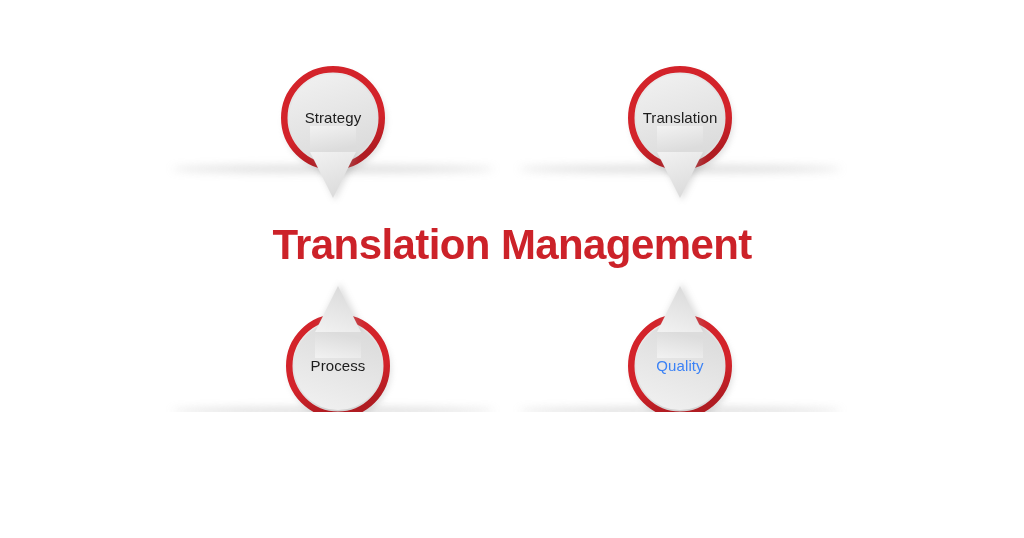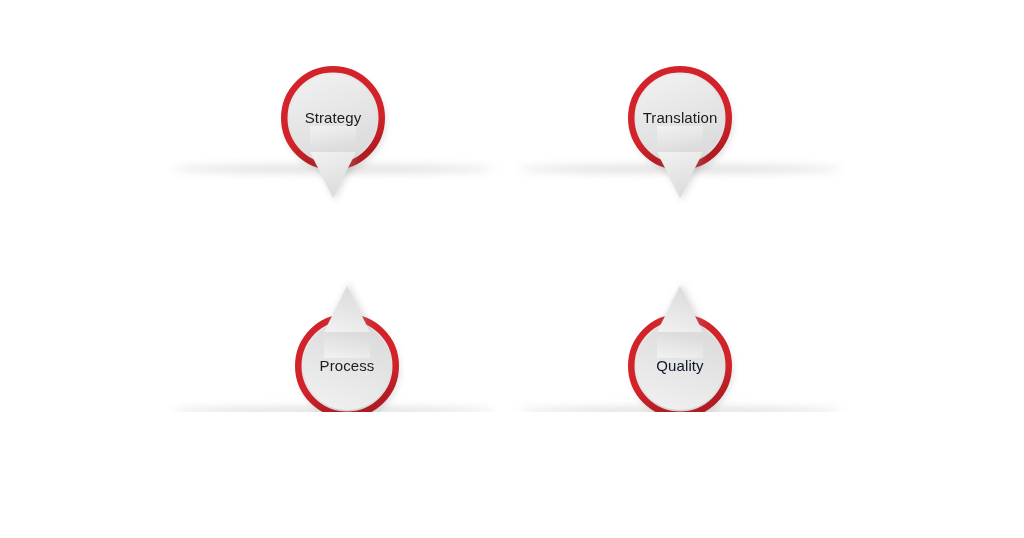--- a/index.html
+++ b/index.html
@@ -110,44 +110,45 @@
         <svg class="node-svg" viewBox="0 0 160 160">
           <circle cx="82" cy="84" r="51" fill="#9a9a9a" opacity="0.30" filter="url(#softBlur)"></circle>
           <circle cx="80" cy="80" r="48.75" fill="none" stroke="url(#ringGrad)" stroke-width="6.5"></circle>
           <circle cx="80" cy="80" r="44" fill="url(#discGradDown)"></circle>
           <path d="M 57 114 L 80 160 L 103 114 Z" fill="#9a9a9a" opacity="0.30" transform="translate(2,3)" filter="url(#softBlur)"></path>
           <path d="M 57 114 L 80 160 L 103 114 Z" fill="url(#discGradDown)"></path>
           <rect x="57" y="88" width="46" height="26" fill="url(#discGradDown)"></rect>
         </svg>
         <div class="node-label" style="color: rgb(28, 28, 28);">Translation</div>
       </div>
-      <div class="node up" style="left: 347px; top: 366px;">
+      <div class="node up" style="left: 338px; top: 366px;">
         <svg class="node-svg" viewBox="0 0 160 160">
           <circle cx="82" cy="84" r="51" fill="#9a9a9a" opacity="0.30" filter="url(#softBlur)"></circle>
           <circle cx="80" cy="80" r="48.75" fill="none" stroke="url(#ringGrad)" stroke-width="6.5"></circle>
           <circle cx="80" cy="80" r="44" fill="url(#discGradUp)"></circle>
           <path d="M 57 46 L 80 0 L 103 46 Z" fill="#9a9a9a" opacity="0.30" transform="translate(2,-3)" filter="url(#softBlur)"></path>
           <path d="M 57 46 L 80 0 L 103 46 Z" fill="url(#discGradUp)"></path>
           <rect x="57" y="46" width="46" height="26" fill="url(#discGradUp)"></rect>
         </svg>
         <div class="node-label" style="color: rgb(28, 28, 28);">Process</div>
       </div>
       <div class="node up" style="left: 680px; top: 366px;">
         <svg class="node-svg" viewBox="0 0 160 160">
           <circle cx="82" cy="84" r="51" fill="#9a9a9a" opacity="0.30" filter="url(#softBlur)"></circle>
           <circle cx="80" cy="80" r="48.75" fill="none" stroke="url(#ringGrad)" stroke-width="6.5"></circle>
           <circle cx="80" cy="80" r="44" fill="url(#discGradUp)"></circle>
           <path d="M 57 46 L 80 0 L 103 46 Z" fill="#9a9a9a" opacity="0.30" transform="translate(2,-3)" filter="url(#softBlur)"></path>
           <path d="M 57 46 L 80 0 L 103 46 Z" fill="url(#discGradUp)"></path>
           <rect x="57" y="46" width="46" height="26" fill="url(#discGradUp)"></rect>
         </svg>
-        <div class="node-label" style="color: #0f172a;">Quality</div>
+        <div class="node-label" style="color: #3b82f6;">Quality</div>
       </div>
     </div>
 
+  <div id="title" style="color: rgb(204, 34, 41); top: 221px;">Translation Management</div>
 
 <svg width="0" height="0" style="position: absolute;">
       <defs>
         <linearGradient id="discGradDown" x1="0" y1="0" x2="0.35" y2="1">
           <stop offset="0%" stop-color="#f2f2f2"></stop>
           <stop offset="55%" stop-color="#e6e6e6"></stop>
           <stop offset="100%" stop-color="#dcdcdc"></stop>
         </linearGradient>
         <linearGradient id="discGradUp" x1="0" y1="1" x2="0.35" y2="0">
           <stop offset="0%" stop-color="#f2f2f2"></stop>

